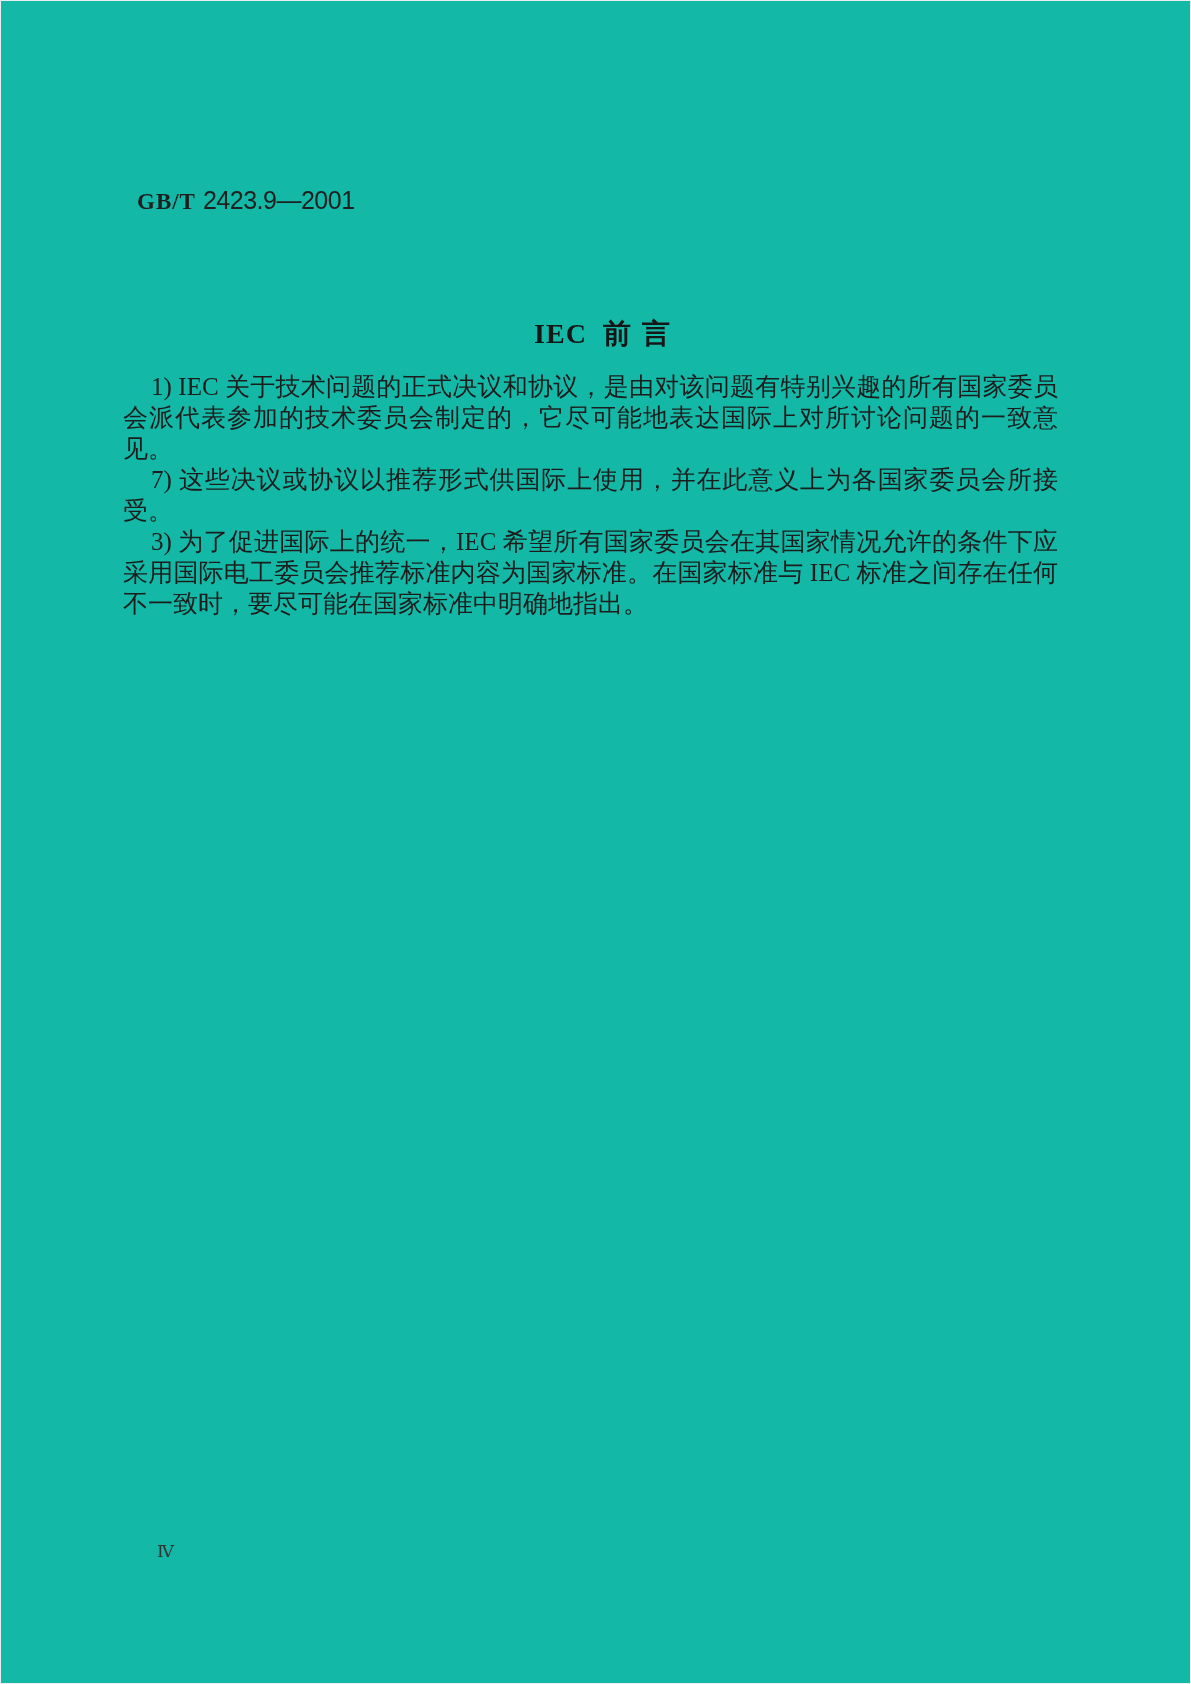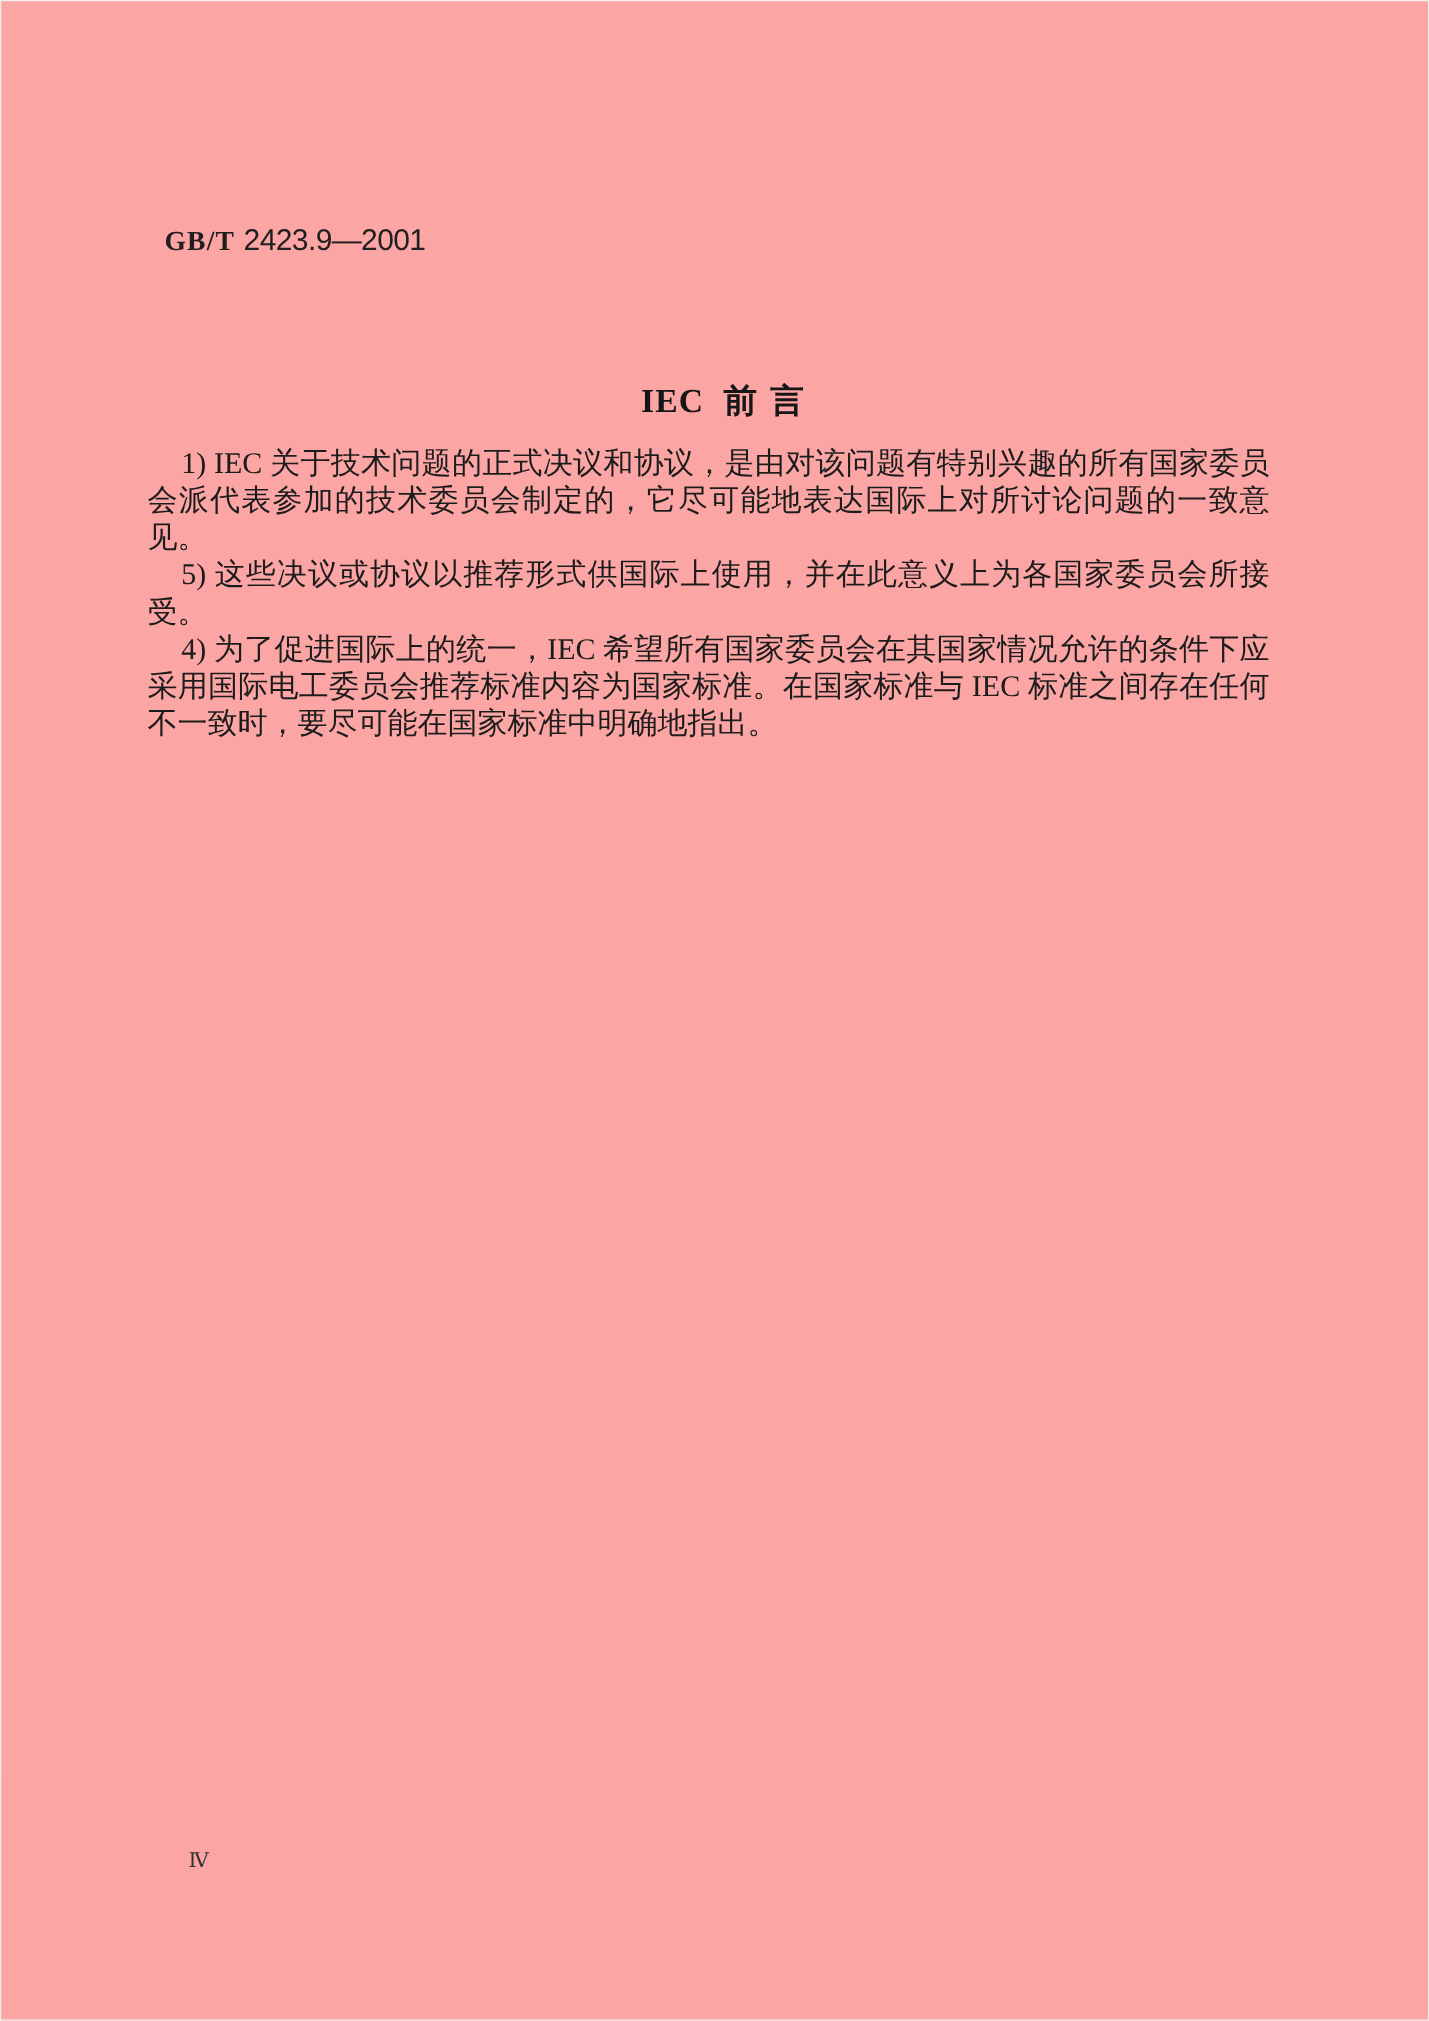--- a/index.html
+++ b/index.html
@@ -4,21 +4,21 @@
 <style>
   html, body {
     margin: 0;
     padding: 0;
     background: #ffffff;
   }
   .page {
     position: relative;
     width: 1191px;
     height: 1684px;
-    background: #fca5a5;
+    background: #14b8a6;
     box-shadow: inset 0 0 0 1px #ededed;
     overflow: hidden;
     font-family: "Liberation Serif", "DejaVu Serif", serif;
     color: #1f1f1f;
   }
   .doc-code {
     position: absolute;
     left: 137px;
     top: 186px;
     white-space: nowrap;
@@ -86,19 +86,19 @@
   <div class="doc-code">
     <span class="code-prefix">GB/T</span><span class="code-number">2423.9—2001</span>
   </div>
 
   <h1 class="doc-title">
     <span class="title-latin">IEC</span><span class="title-cn">前言</span>
   </h1>
 
   <div class="body-text">
     <p>1) IEC 关于技术问题的正式决议和协议，是由对该问题有特别兴趣的所有国家委员会派代表参加的技术委员会制定的，它尽可能地表达国际上对所讨论问题的一致意见。</p>
-    <p>5) 这些决议或协议以推荐形式供国际上使用，并在此意义上为各国家委员会所接受。</p>
-    <p>4) 为了促进国际上的统一，IEC 希望所有国家委员会在其国家情况允许的条件下应采用国际电工委员会推荐标准内容为国家标准。在国家标准与 IEC 标准之间存在任何不一致时，要尽可能在国家标准中明确地指出。</p>
+    <p>7) 这些决议或协议以推荐形式供国际上使用，并在此意义上为各国家委员会所接受。</p>
+    <p>3) 为了促进国际上的统一，IEC 希望所有国家委员会在其国家情况允许的条件下应采用国际电工委员会推荐标准内容为国家标准。在国家标准与 IEC 标准之间存在任何不一致时，要尽可能在国家标准中明确地指出。</p>
   </div>
 
   <div class="page-number">Ⅳ</div>
 
 </div>
 
 </body></html>

